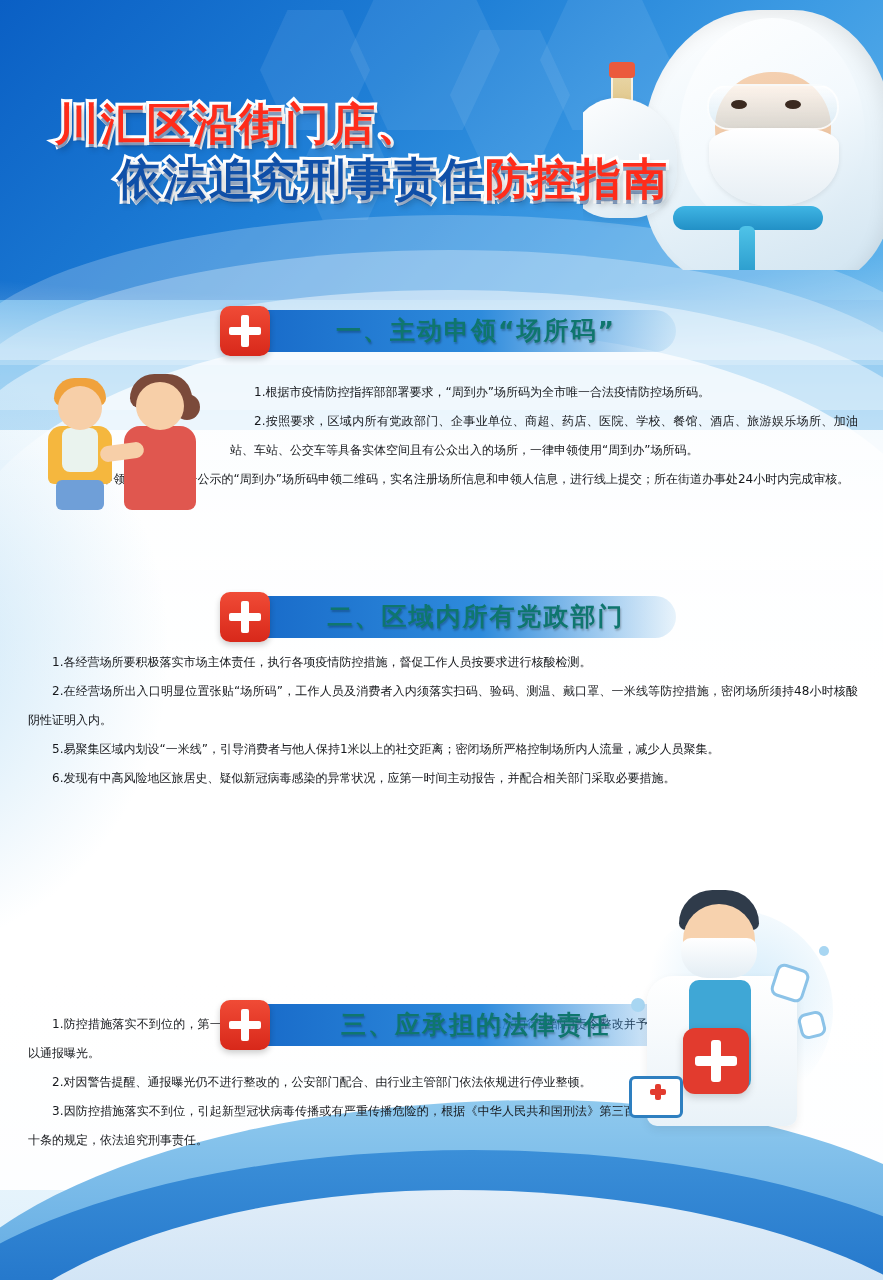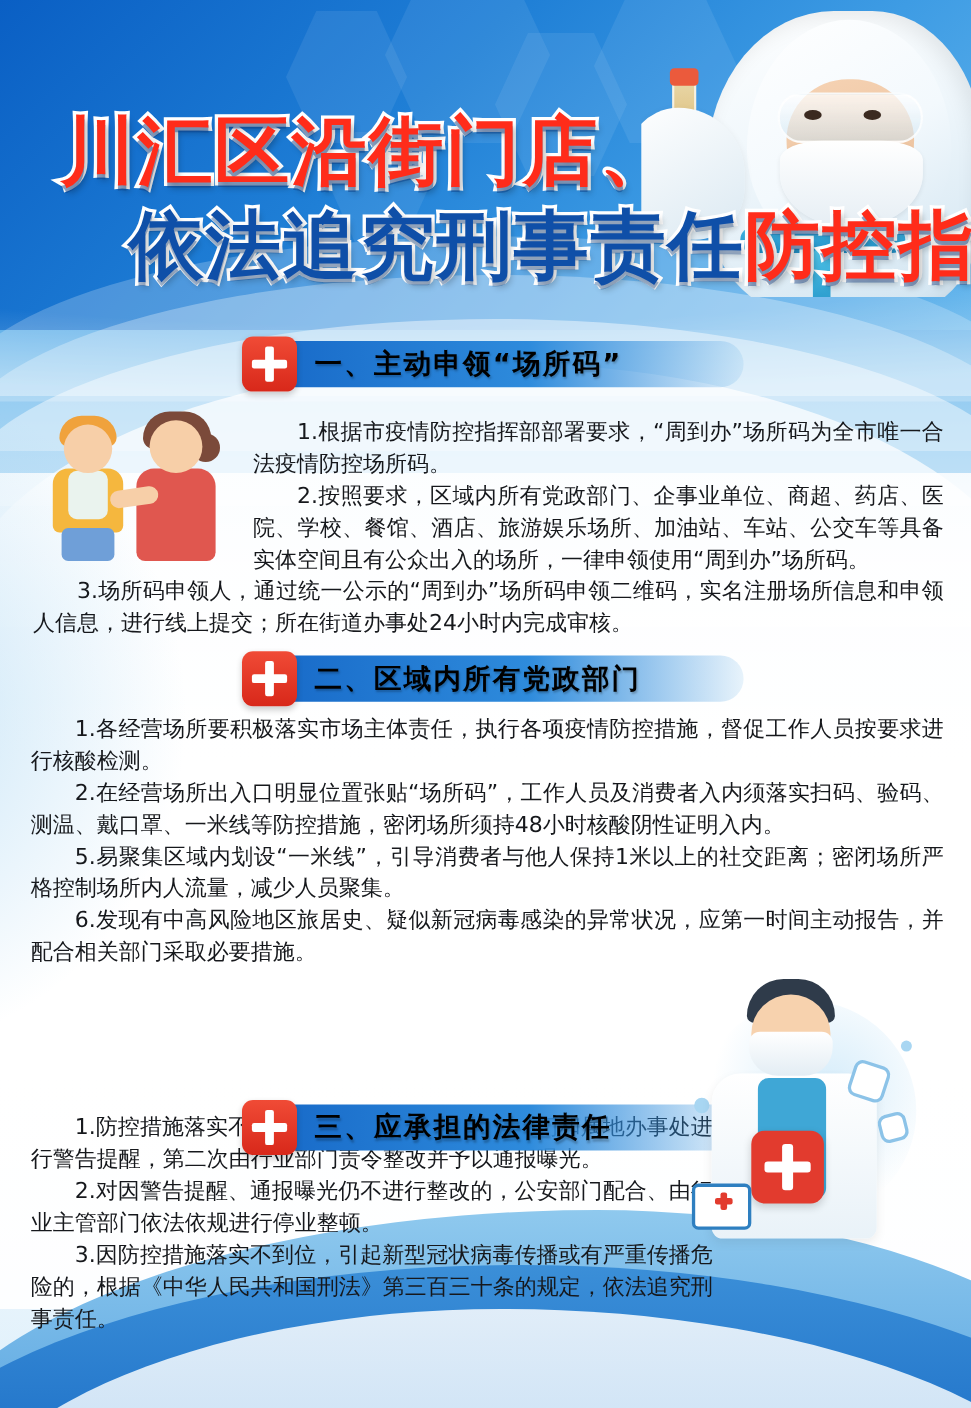--- a/index.html
+++ b/index.html
@@ -127,21 +127,21 @@
   .tube-cap { position: absolute; left: 44px; top: -8px; width: 26px; height: 16px; background:#eb5a3c; border-radius: 4px; }
 
   
   .title-wrap {
     position: absolute; left: 55px; top: 96px; width: 800px;
     z-index: 6;
   }
   .title-line {
     font-family: "DejaVu Sans", sans-serif;
     font-weight: bold;
-    font-size: 68px;
+    font-size: 44px;
     letter-spacing: 2px;
     line-height: 1.25;
     white-space: nowrap;
   }
   .t-red {
     color: #ff2c1a;
     -webkit-text-stroke: 6px #ffffff;
     paint-order: stroke fill;
     text-shadow: 0 4px 0 rgba(10,60,130,.45), 3px 5px 6px rgba(0,0,0,.25);
   }
@@ -162,44 +162,45 @@
     z-index: 5;
   }
   .sh-bar {
     position: absolute; left: 36px; top: 4px; width: 434px; height: 42px;
     background: linear-gradient(90deg, #1769c8 0%, #2e8bdc 55%, rgba(70,160,225,0.12) 100%);
     border-radius: 21px 21px 21px 21px;
   }
   .sh-text {
     position: absolute; left: 80px; top: 6px; width: 380px; height: 38px;
     line-height: 38px;
-    color: #000000;
+    color: #0f766e;
     font-family: "DejaVu Sans", sans-serif;
     font-weight: bold;
     font-size: 25px;
     letter-spacing: 2px;
     text-shadow: 1px 2px 2px rgba(0,0,0,.25);
+    text-align: center;
   }
   .sh-cross {
     position: absolute; left: 14px; top: 0px; width: 50px; height: 50px;
     background: linear-gradient(180deg,#f04b36,#d8281a);
     border-radius: 10px;
     box-shadow: 0 3px 6px rgba(0,0,0,.2);
   }
   .sh-cross:before, .sh-cross:after {
     content:""; position: absolute; background:#fff; border-radius: 2px;
   }
   .sh-cross:before { left: 21px; top: 9px; width: 8px; height: 32px; }
   .sh-cross:after  { left: 9px; top: 21px; width: 32px; height: 8px; }
 
   
   .content { position: absolute; left: 0; top: 0; width: 883px; z-index: 4; }
   .para {
     font-family: "DejaVu Sans", "Liberation Sans", sans-serif;
-    font-size: 20px;
+    font-size: 12px;
     line-height: 29px;
     color: #16181c;
     text-align: justify;
     text-justify: inter-ideograph;
   }
   .indent { text-indent: 2em; }
 
   .sec1-text { position: absolute; left: 30px; top: 378px; width: 828px; }
   .sec1-text .para { padding-left: 200px; }
   .sec1-text .para.full { padding-left: 0; }

